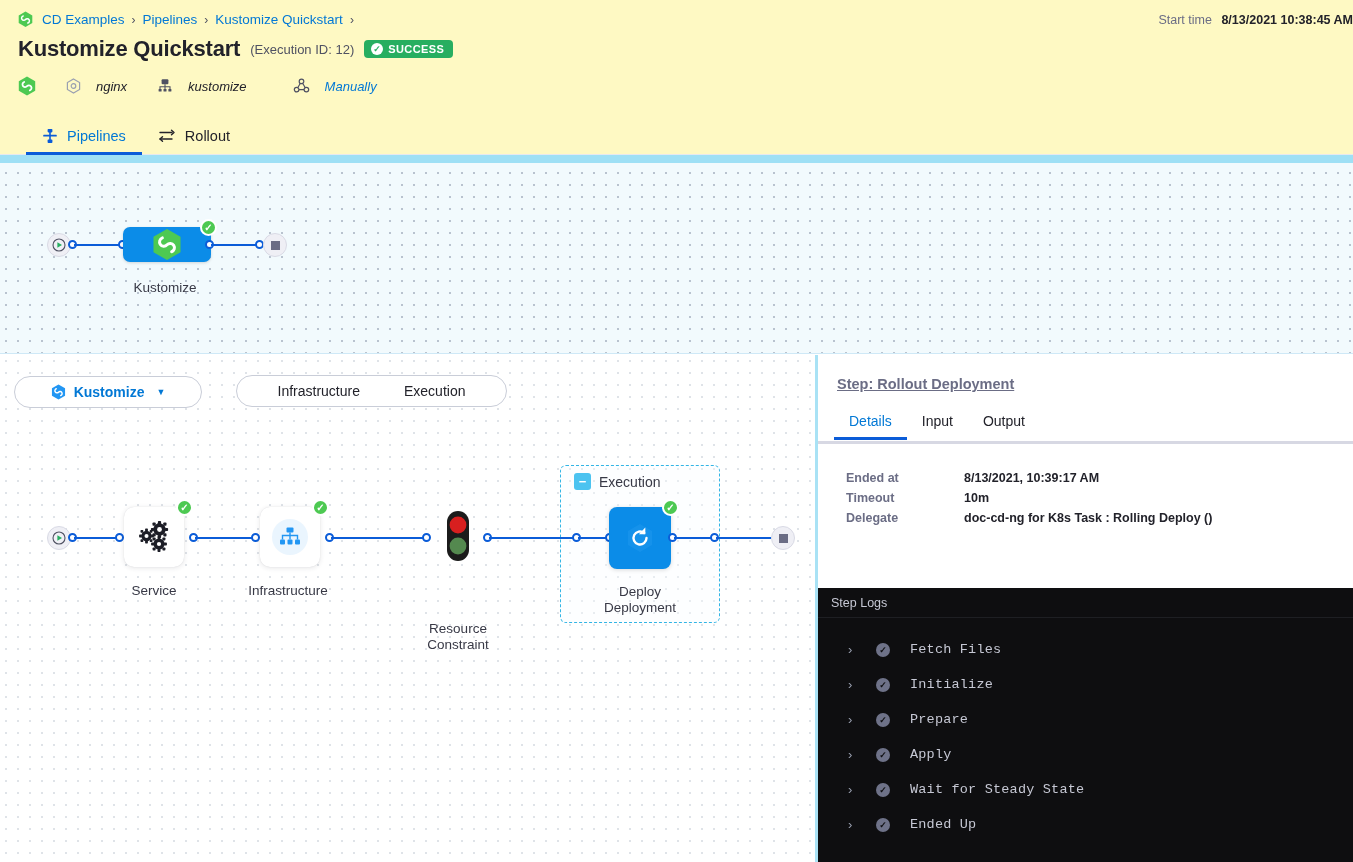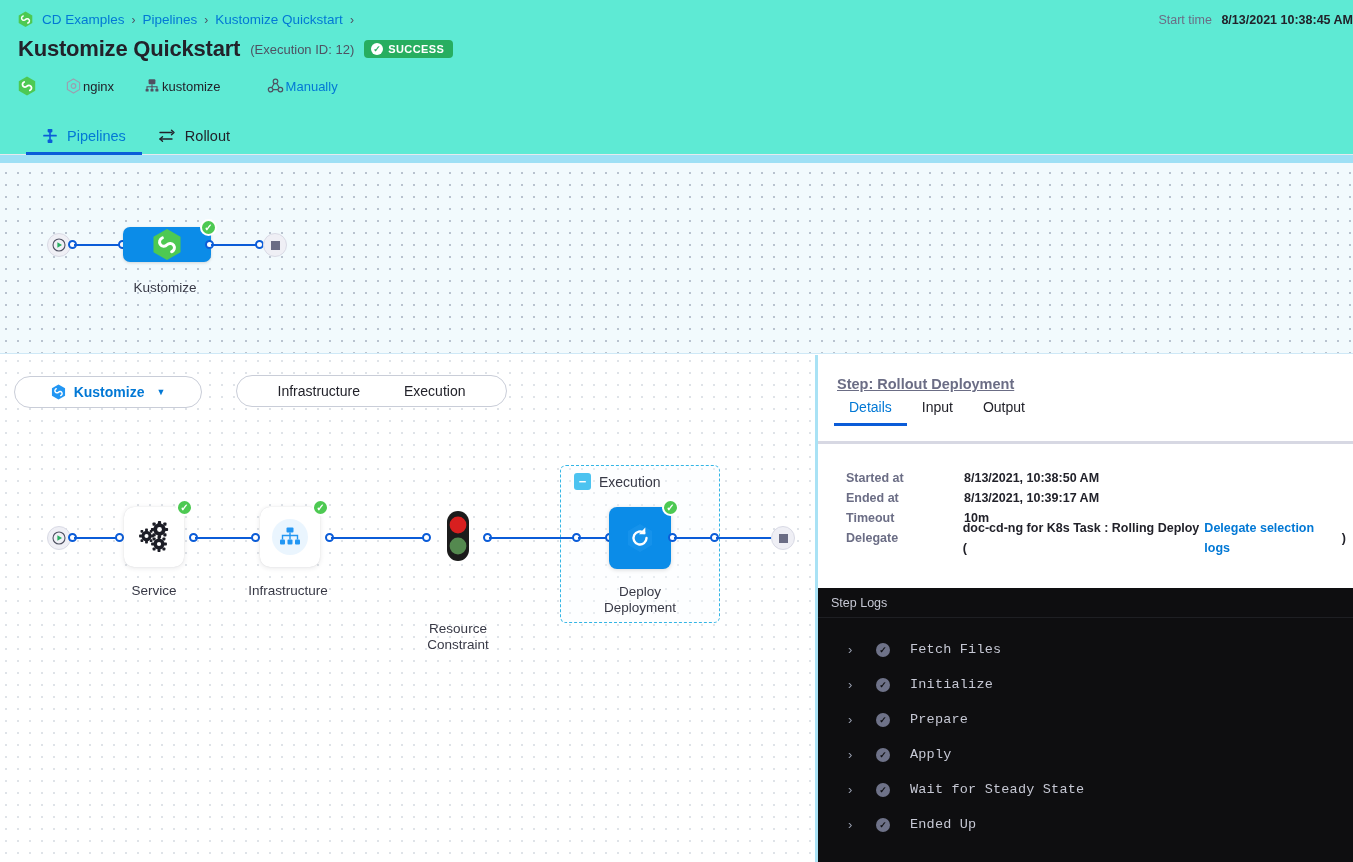--- a/index.html
+++ b/index.html
@@ -7,21 +7,21 @@
     width: 1353px; height: 862px;
     font-family: "Liberation Sans", sans-serif;
     background: #ffffff;
     overflow: hidden;
   }
   .app { position: relative; width: 1353px; height: 862px; }
 
   
   .header {
     position: absolute; left: 0; top: 0; width: 1353px; height: 155px;
-    background: #5eead4;
+    background: #fef9c3;
     border-bottom: 1px solid #e7e9ef;
   }
   .breadcrumb {
     position: absolute; left: 18px; top: 11px;
     display: flex; align-items: center; gap: 7px;
     font-size: 13.5px; color: #0278d5;
   }
   .bc-link { color: #0278d5; cursor: pointer; white-space: nowrap; }
   .bc-sep { color: #4f5162; font-size: 12px; }
   .harness-hex {
@@ -45,21 +45,21 @@
   .badge-check {
     width: 12px; height: 12px; border-radius: 50%; background: #fff;
     display: inline-flex; align-items: center; justify-content: center;
     color: #27ae60; font-size: 9px; line-height: 1; font-weight: bold;
   }
 
   .meta-row {
     position: absolute; left: 18px; top: 76px;
     display: flex; align-items: center; font-size: 13px; color: #22222a;
   }
-  .meta-item { display: flex; align-items: center; gap: 2px; }
+  .meta-item { display: flex; align-items: center; gap: 15px; font-style: italic; }
   .meta-gap-2 { margin-left: 30px; }
   .meta-gap-3 { margin-left: 46px; }
   .meta-link { color: #0278d5; }
   .ico { display: inline-flex; align-items: center; justify-content: center; }
 
   .start-time {
     position: absolute; right: 0px; top: 13px;
     font-size: 12.5px; white-space: nowrap;
   }
   .start-time .lbl { color: #6b6d85; }
@@ -176,21 +176,21 @@
   
   .right-panel {
     position: absolute; left: 815px; top: 355px; width: 538px; height: 507px;
     background: #ffffff; border-left: 3px solid #a9e2f5;
   }
   .rp-title {
     position: absolute; left: 19px; top: 21px;
     font-size: 14.5px; font-weight: bold; color: #6b6d85; text-decoration: underline;
   }
   .rp-tabs {
-    position: absolute; left: 16px; top: 44px; display: flex; align-items: flex-start;
+    position: absolute; left: 16px; top: 58px; display: flex; align-items: flex-start;
   }
   .rp-tab {
     padding: 0 15px 11px 15px; font-size: 14px; color: #22222a;
     cursor: pointer; position: relative;
   }
   .rp-tab.active { color: #0278d5; font-weight: normal; }
   .rp-tab.active::after {
     content: ""; position: absolute; left: 0; right: 0; bottom: 0;
     height: 3px; background: #0b5cd8;
   }
@@ -522,35 +522,30 @@
 
     <div class="rp-tabline"></div>
     <div class="rp-tabs">
       <div class="rp-tab active">Details</div>
       <div class="rp-tab">Input</div>
       <div class="rp-tab">Output</div>
     </div>
 
     <div class="detail-list">
       <div class="detail-row">
-        <span class="dl-key">Started at</span>
-        <span class="dl-val">8/13/2021, 10:38:50 AM</span>
-      </div>
-      <div class="detail-row">
         <span class="dl-key">Ended at</span>
         <span class="dl-val">8/13/2021, 10:39:17 AM</span>
       </div>
       <div class="detail-row">
         <span class="dl-key">Timeout</span>
         <span class="dl-val">10m</span>
       </div>
       <div class="detail-row">
         <span class="dl-key">Delegate</span>
         <span class="dl-val">doc-cd-ng for K8s Task : Rolling Deploy (</span>
-          <span class="dl-link">Delegate selection logs</span>
           <span class="dl-val">)</span>
       </div>
     </div>
 
     <div class="logs">
       <div class="logs-head">Step Logs</div>
       <div class="log-rows">
 
         <div class="log-row">
           <span class="log-chev">›</span>

